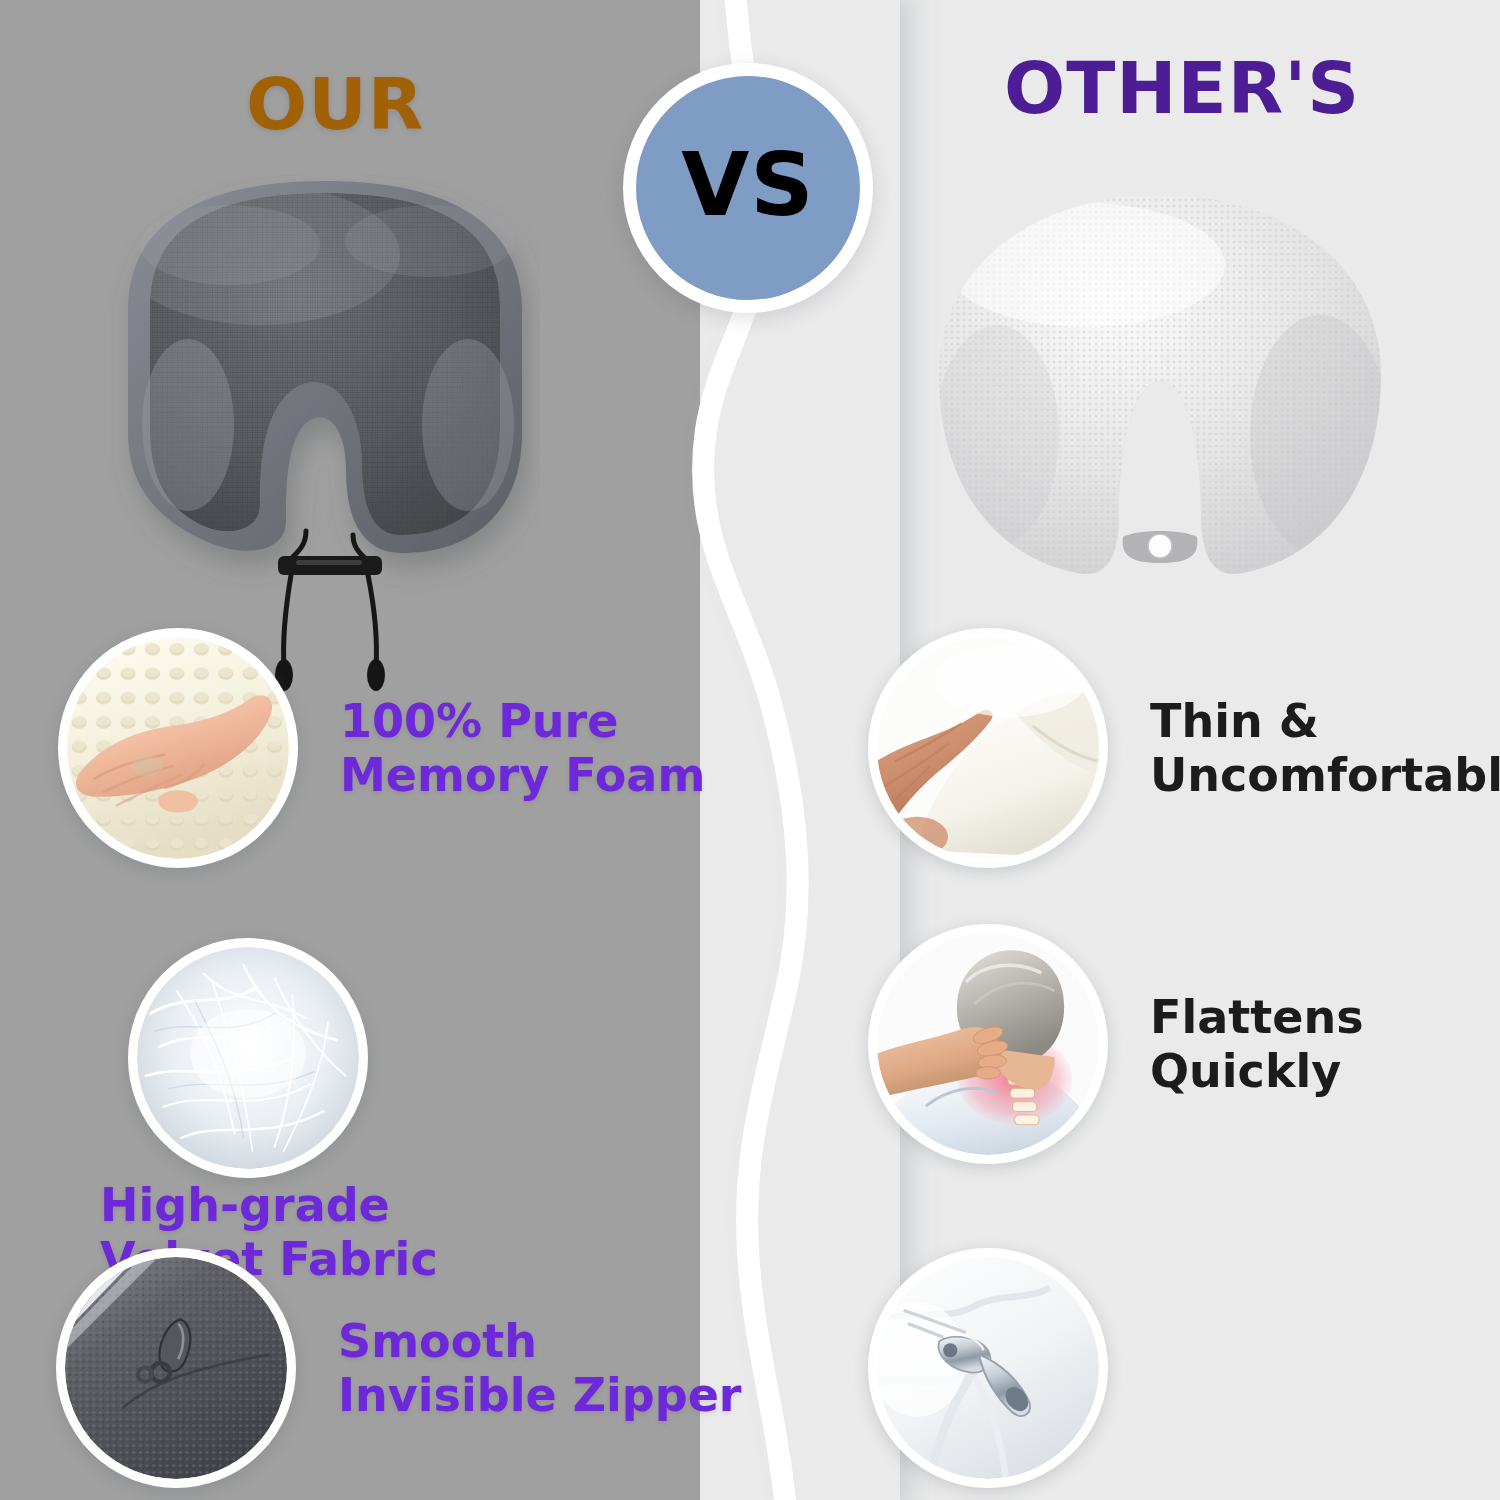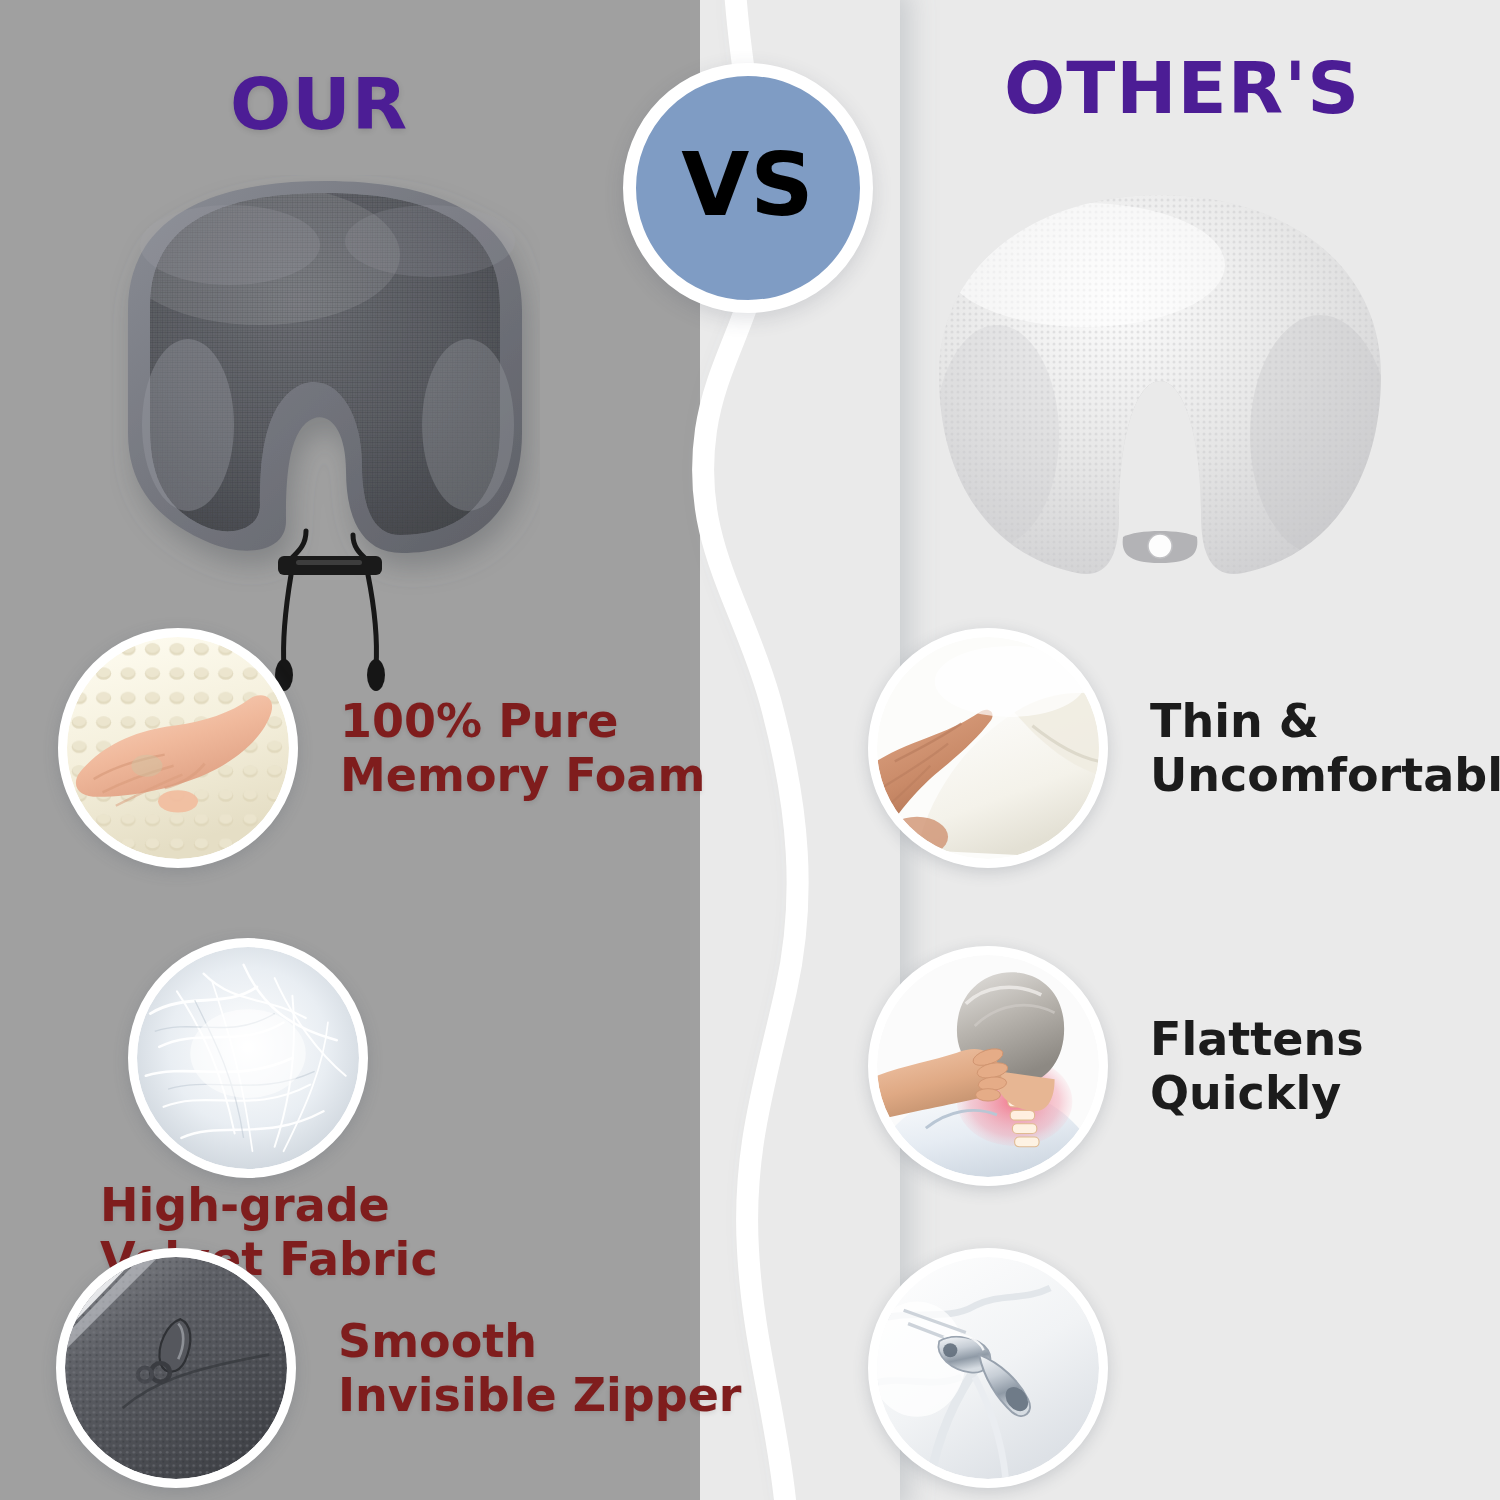--- a/index.html
+++ b/index.html
@@ -38,22 +38,22 @@
   
   .heading {
     position: absolute;
     font-weight: 700;
     font-size: 72px;
     letter-spacing: 1px;
     line-height: 1;
     white-space: nowrap;
   }
   .heading-our {
-    left: 230px; top: 68px;
-    color: #4c1d95;
+    left: 246px; top: 68px;
+    color: #a16207;
     text-shadow: 0 2px 6px rgba(0,0,0,0.12);
   }
   .heading-others {
     left: 1004px; top: 52px;
     color: #4c1d95;
   }
 
   
   .vs-badge {
     position: absolute;
@@ -114,28 +114,28 @@
   }
   .thumb svg { display: block; width: 100%; height: 100%; }
 
   .feature-label {
     margin-left: 42px;
     font-weight: 700;
     font-size: 46px;
     line-height: 1.18;
     white-space: pre-line;
   }
-  .feature-label.light { color: #7f1d1d; text-shadow: 0 2px 5px rgba(0,0,0,0.10); }
+  .feature-label.light { color: #6d28d9; text-shadow: 0 2px 5px rgba(0,0,0,0.10); }
   .feature-label.dark  { color: #1c1c1c; }
 
   .row-l1 { left: 58px;  top: 628px;  }
   .row-l2 { left: 58px;  top: 938px; flex-direction: column;  }
   .row-l3 { left: 56px;  top: 1248px; }
   .row-r1 { left: 868px; top: 628px;  }
-  .row-r2 { left: 868px; top: 946px; justify-content: flex-end;  }
+  .row-r2 { left: 868px; top: 924px; justify-content: flex-end;  }
   .row-r3 { left: 868px; top: 1248px; }
 </style>
 </head>
 <body>
 
 <div id="stage">
 
   <div class="bg-left"></div>
   <div class="bg-right"></div>
 

